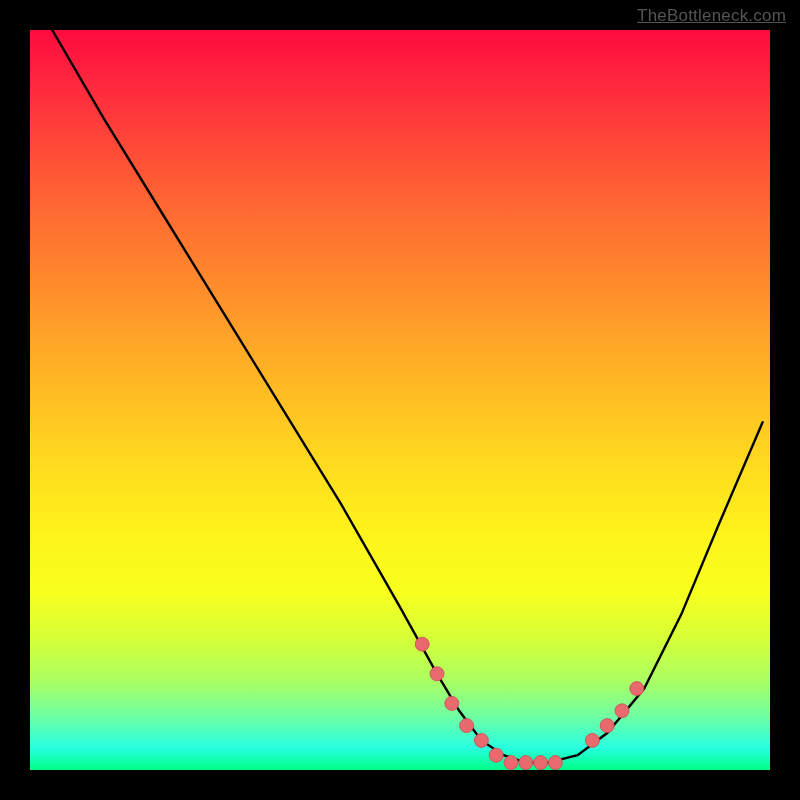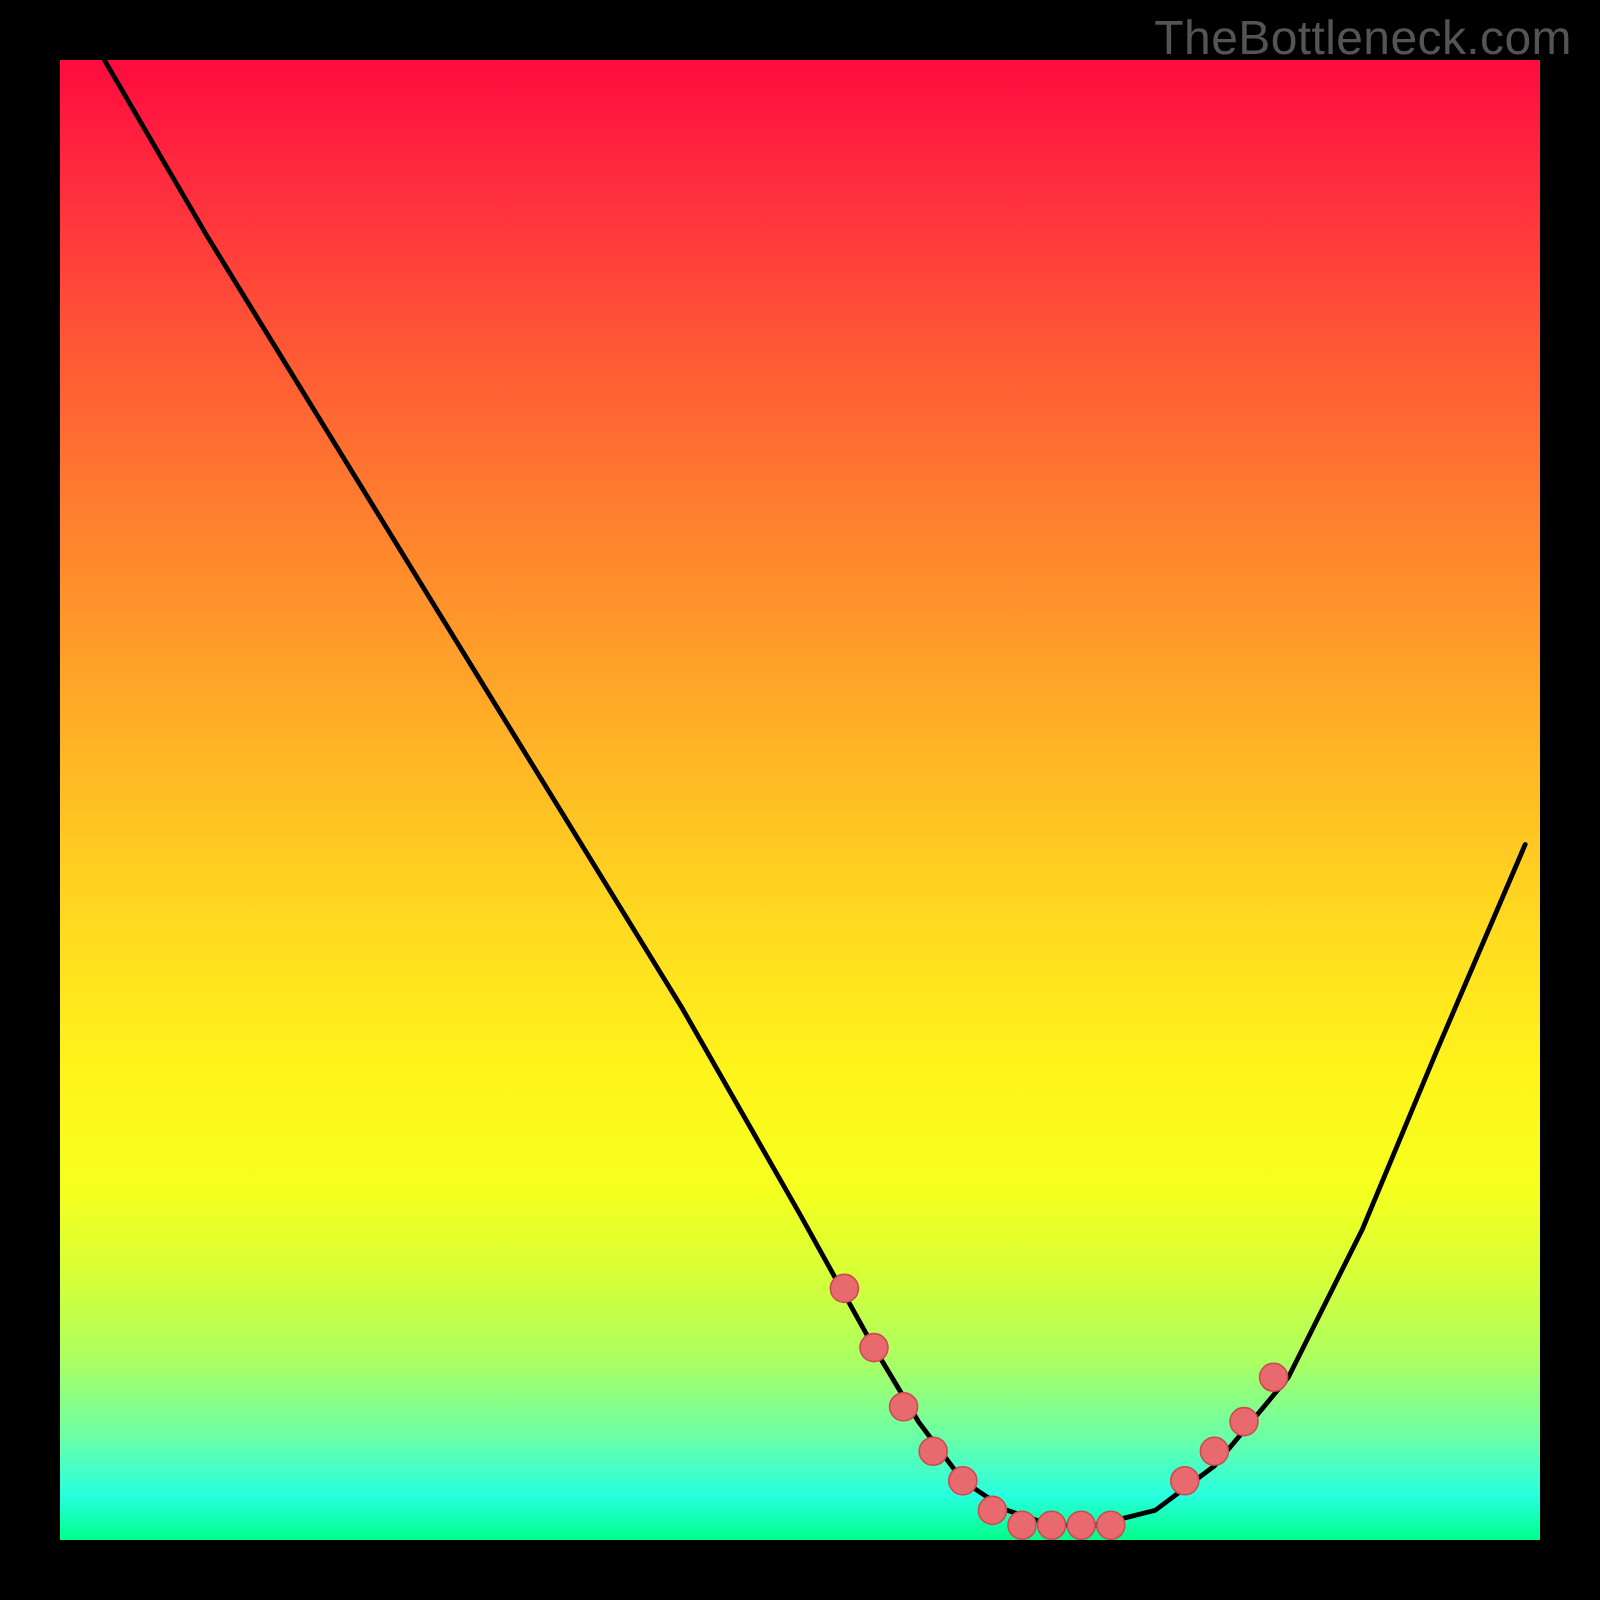--- a/index.html
+++ b/index.html
@@ -9,24 +9,25 @@
     background: #000;
     position: relative;
     font-family: Arial, sans-serif;
     overflow: hidden;
   }
   .watermark {
     position: absolute;
     top: 6px;
     right: 14px;
     color: #545454;
-    font-size: 24px;
+    font-size: 17px;
     font-weight: 500;
     z-index: 20;
     letter-spacing: 0.2px;
+    text-decoration: underline;
   }
   .plot-area {
     position: absolute;
     left: 30px;
     top: 30px;
     width: 740px;
     height: 740px;
     background: linear-gradient(to bottom,
       #ff0b3f 0%,
       #ff2b3e 8%,

